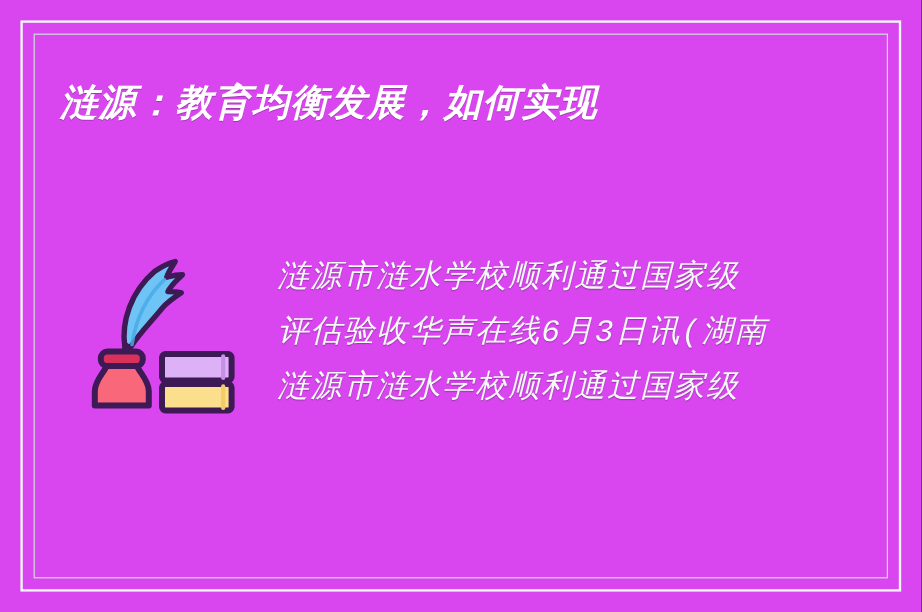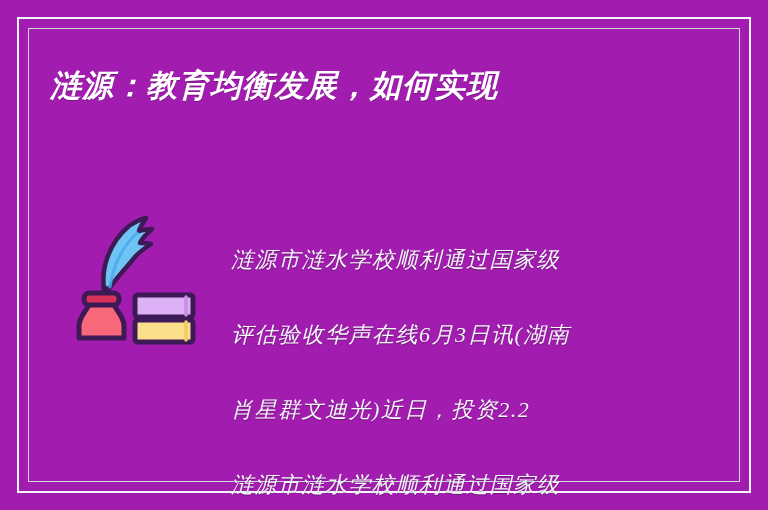--- a/index.html
+++ b/index.html
@@ -5,21 +5,21 @@
 <style>
   html, body {
     margin: 0;
     padding: 0;
     background: #0d2b2f;
   }
   #card {
     position: relative;
     width: 768px;
     height: 510px;
-    background: #a21caf;
+    background: #d946ef;
     overflow: hidden;
     font-family: "Liberation Sans", "DejaVu Sans", sans-serif;
     -webkit-font-smoothing: antialiased;
   }
 
   
   .frame-outer {
     position: absolute;
     left: 17px;
     top: 17px;
@@ -68,29 +68,28 @@
 
   
   #body-block {
     position: absolute;
     left: 231px;
     top: 208px;
     width: 430px;
   }
   .body-line {
     color: #f4f8f8;
-    font-size: 22px;
+    font-size: 26px;
     line-height: 46px;
     letter-spacing: 1.5px;
     white-space: nowrap;
-    font-family: Liberation Serif, serif;
+    font-family: Liberation Mono, monospace;
     font-style: italic;
     font-weight: 500;
     text-shadow: 0 1px 1px rgba(0,0,0,0.30);
-    margin-top: 29px;
   }
   
   .tofu {
     display: inline-block;
     width: 13px;
     height: 25px;
     border: 1px solid #e8f0f0;
     vertical-align: -4px;
     margin: 0 2px;
     position: relative;
@@ -151,17 +150,16 @@
 
         <rect x="78" y="110" width="58" height="22" rx="3" fill="#fbdf8d" stroke="#3d1a56" stroke-width="5"></rect>
         <path d="M129 112 L129 130" stroke="#f2cc66" stroke-width="3.5" stroke-linecap="round"></path>
       </g>
     </svg>
   </div>
 
   <div id="body-block">
     <div class="body-line">涟源市涟水学校顺利通过国家级</div>
     <div class="body-line">评估验收华声在线6月3日讯(湖南</div>
-    <div class="body-line">肖星群文迪光)近日，投资2.2</div>
     <div class="body-line">涟源市涟水学校顺利通过国家级</div>
   </div>
 
 </div>
 
 </body></html>

